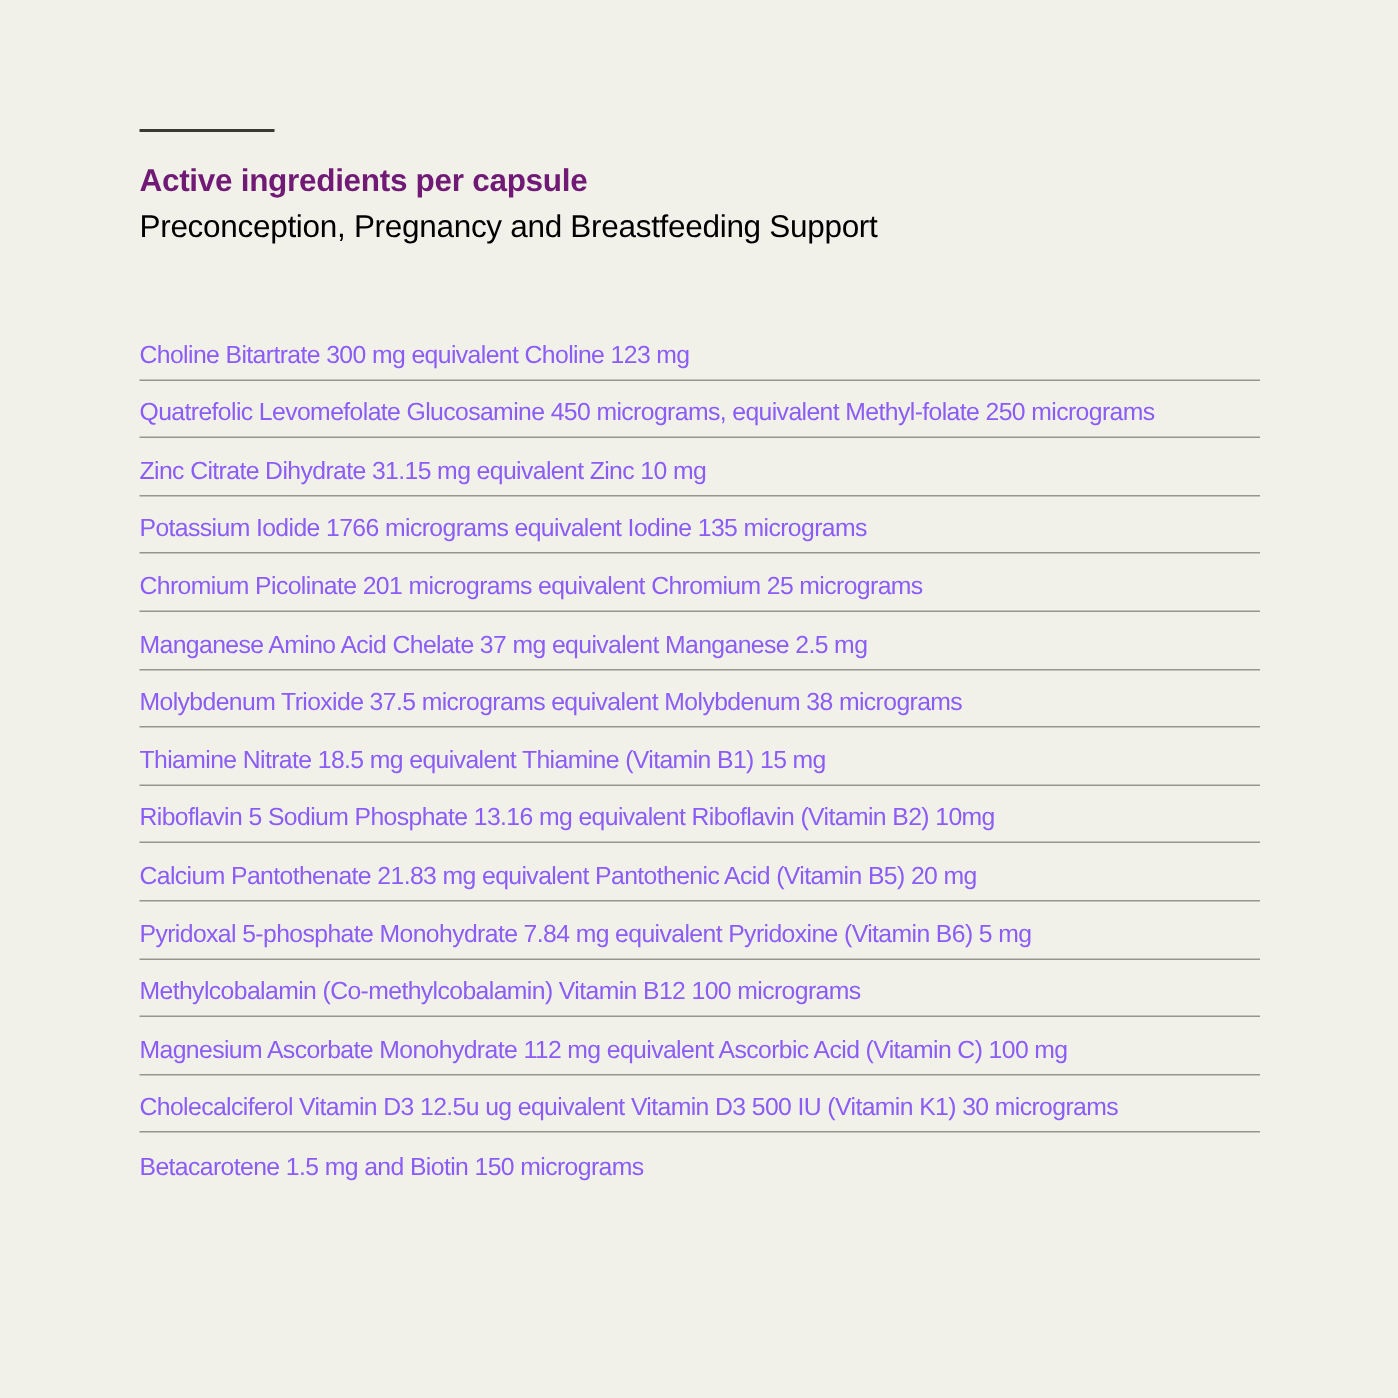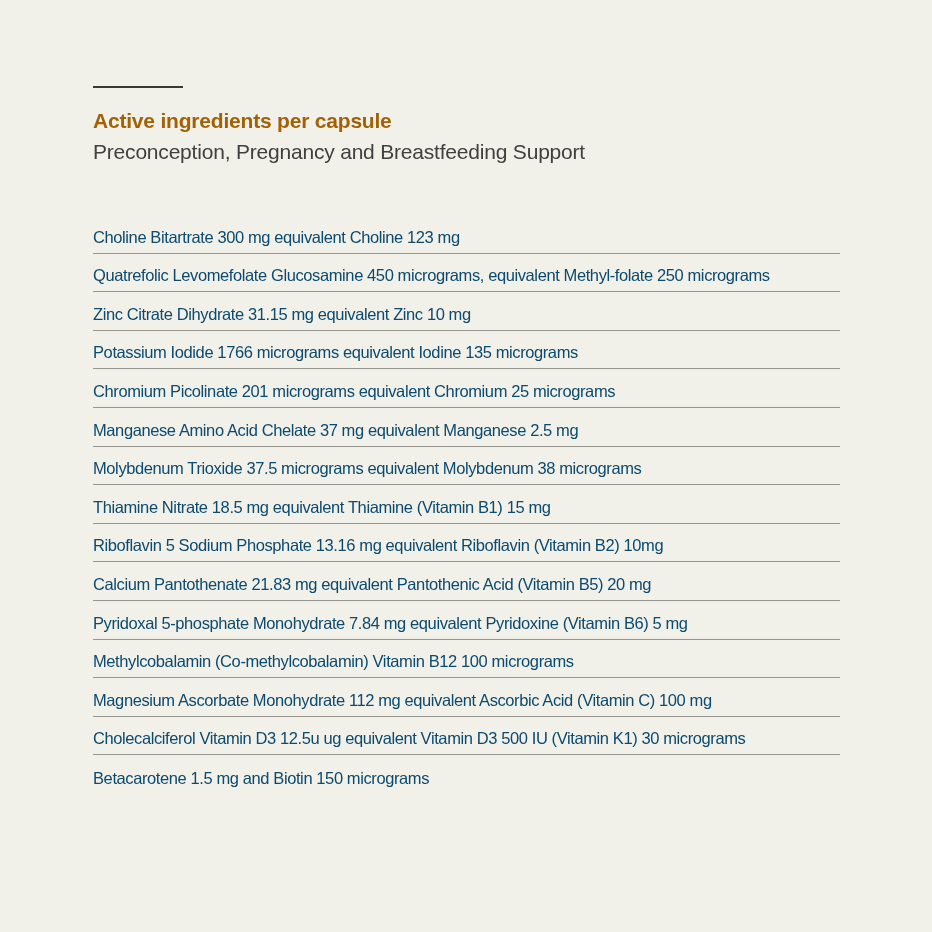--- a/index.html
+++ b/index.html
@@ -23,49 +23,49 @@
   }
   .header-rule {
     width: 90px;
     height: 2px;
     background: #3a3a33;
     margin-bottom: 20px;
   }
   .page-title {
     font-size: 21px;
     font-weight: bold;
-    color: #a16207;
+    color: #701a75;
     letter-spacing: -0.2px;
     line-height: 1.2;
     margin: 0;
   }
   .page-subtitle {
     font-size: 21px;
     font-weight: normal;
-    color: #404040;
+    color: #000000;
     letter-spacing: -0.2px;
     line-height: 1.2;
     margin: 6px 0 0 0;
   }
   .ingredients-list {
     position: absolute;
     left: 93px;
     top: 215px;
     width: 747px;
   }
   .ingredient-row {
     box-sizing: border-box;
     height: 38.6px;
     display: flex;
     align-items: flex-end;
     padding-bottom: 6px;
     border-bottom: 1px solid #97968e;
     font-size: 16.5px;
     letter-spacing: -0.4px;
-    color: #0c4a6e;
+    color: #8b5cf6;
     white-space: nowrap;
   }
   .ingredient-row:last-child {
     border-bottom: none;
   }
 </style>
 </head>
 <body>
 
 <div class="page">

